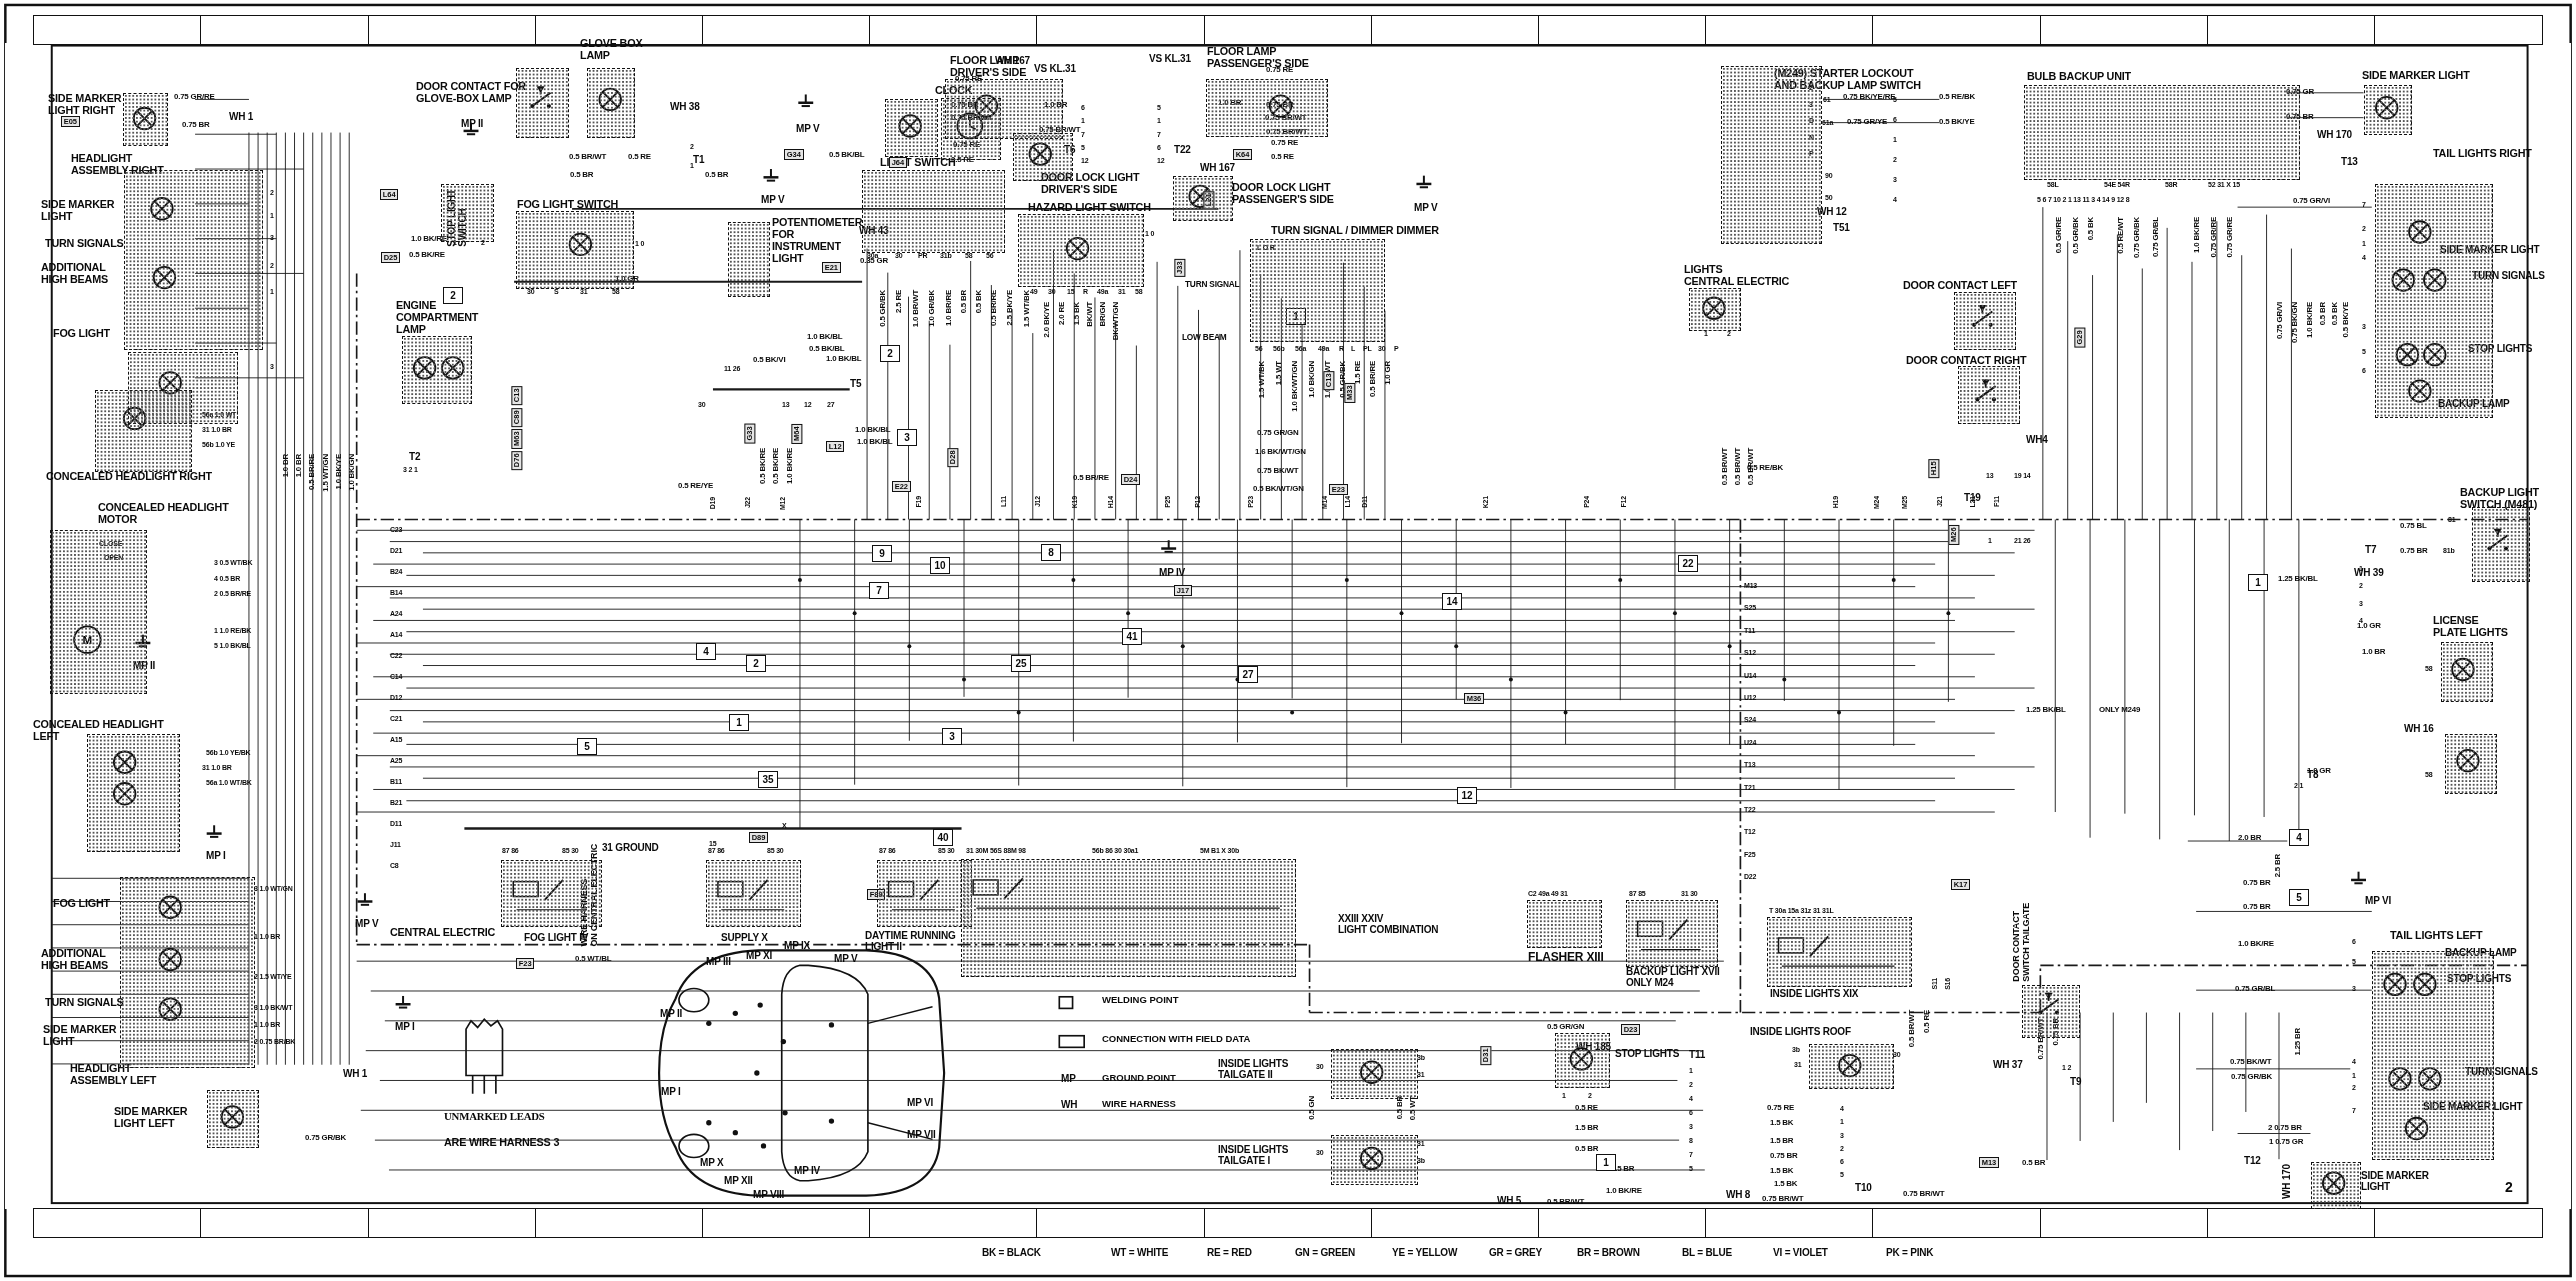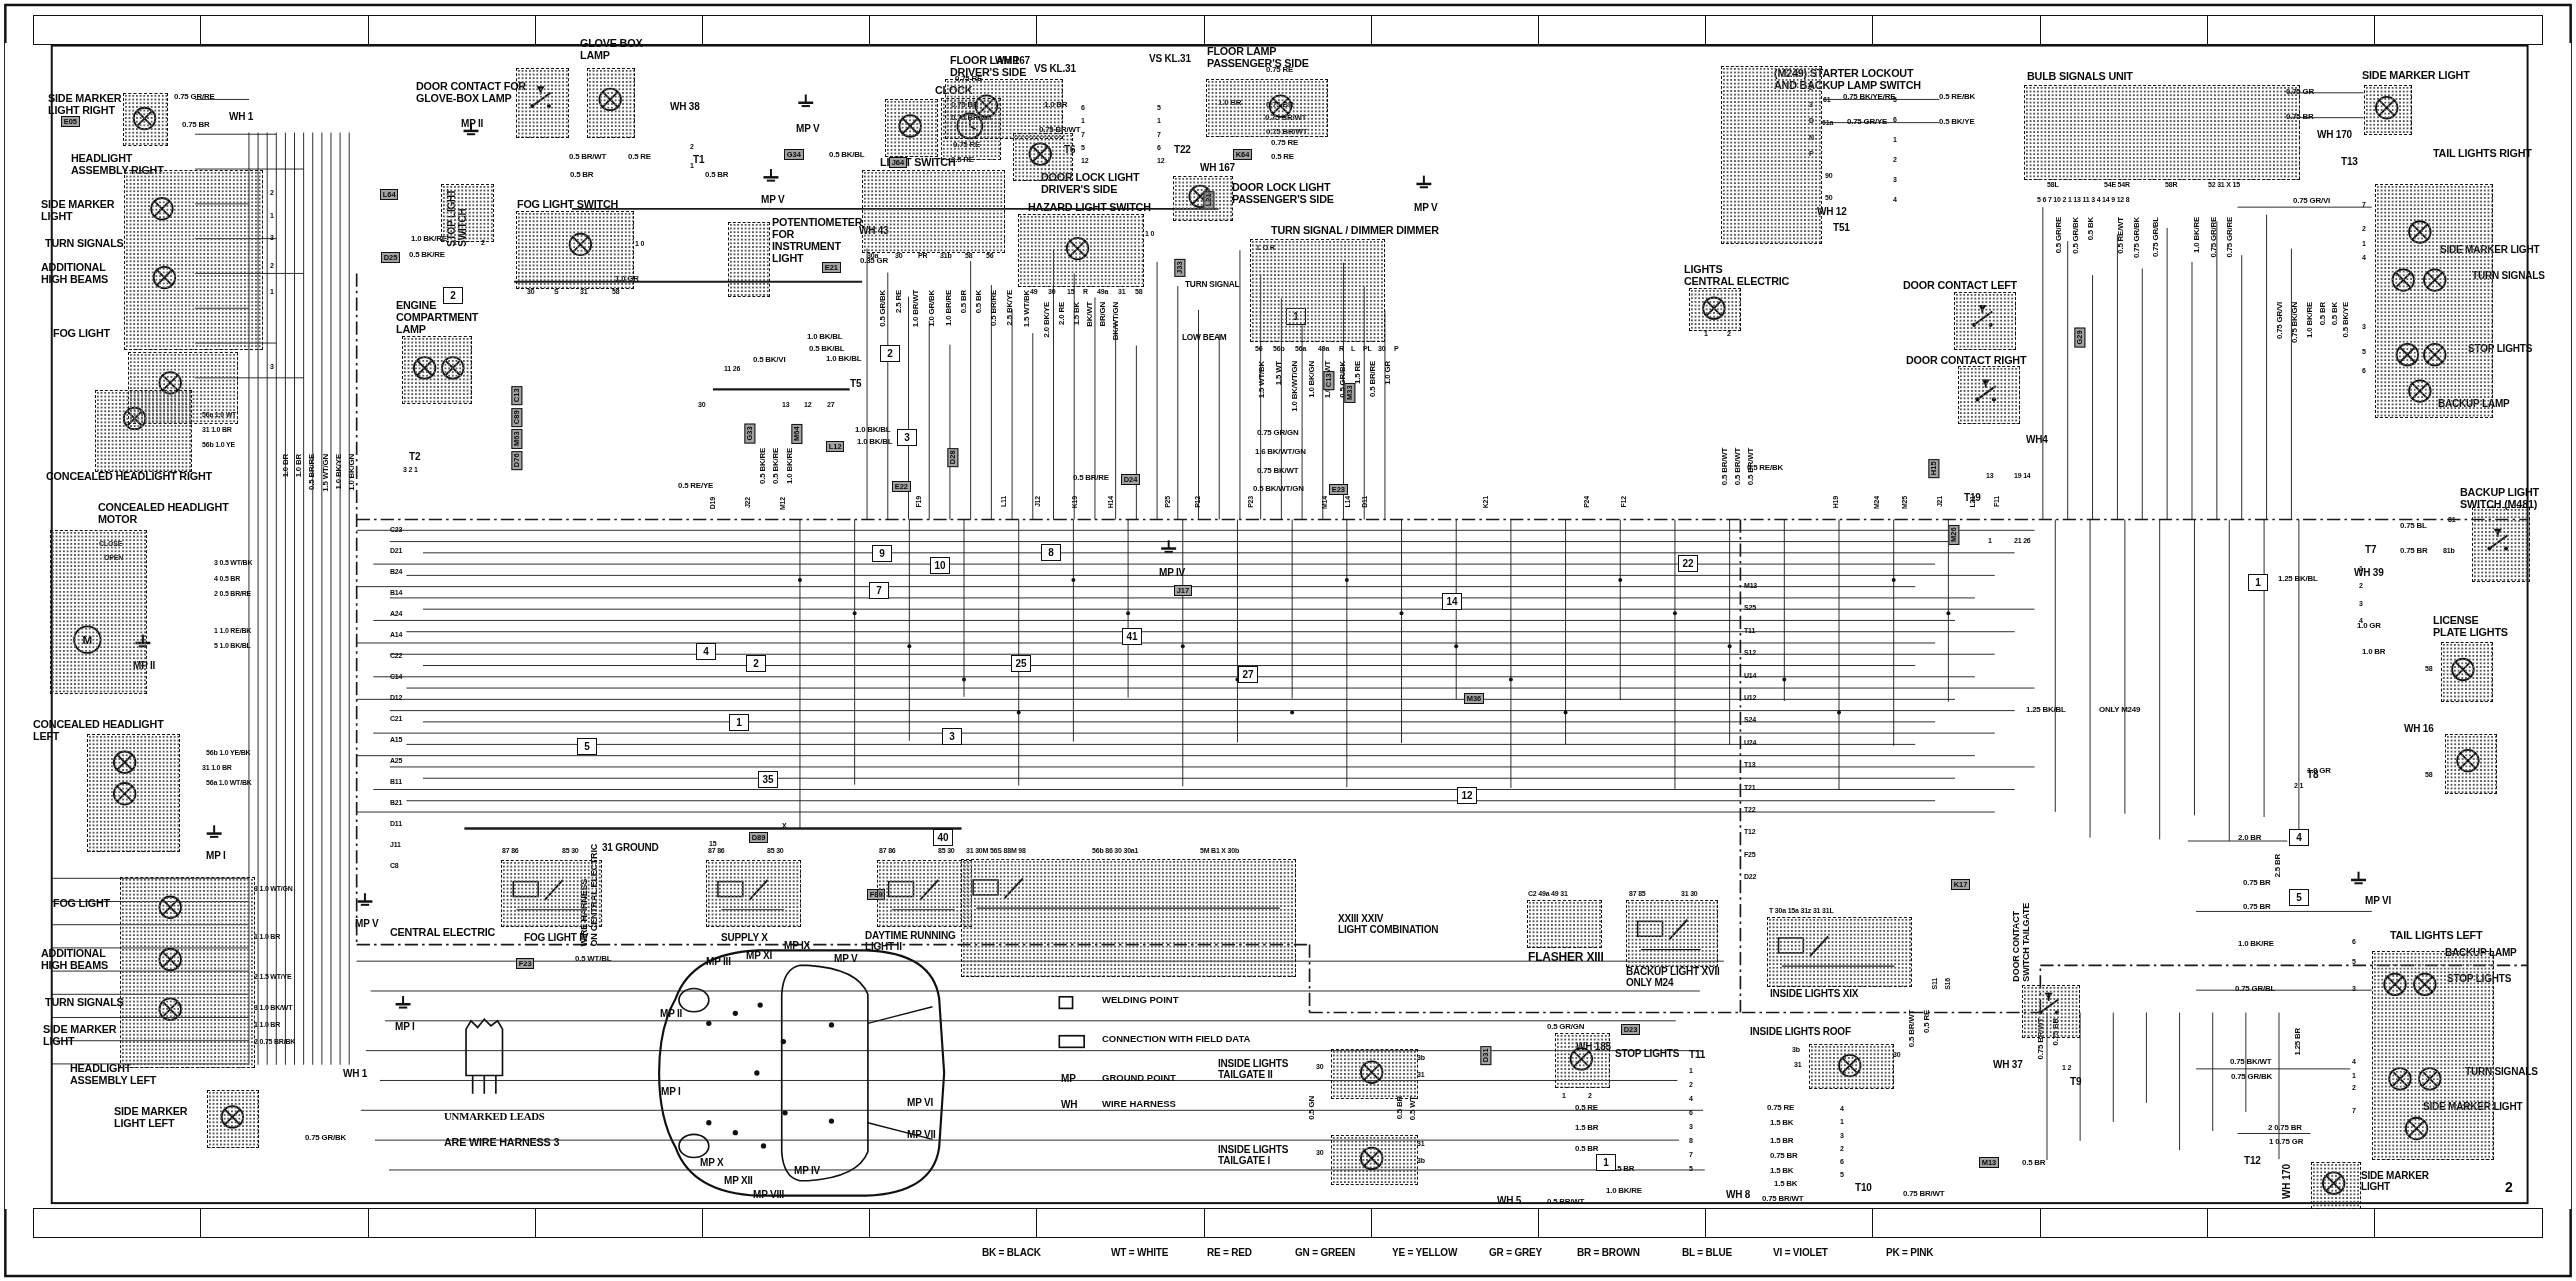--- a/index.html
+++ b/index.html
@@ -4,21 +4,21 @@
 <style>
   html,body{margin:0;padding:0;background:#e8e8e4;}
   #sheet{position:relative;width:2576px;height:1281px;background:#ffffff;
          font-family:"Liberation Sans",sans-serif;color:#0a0a0a;overflow:hidden;}
   .lbl{position:absolute;white-space:pre-line;line-height:1.1;font-weight:700;
        letter-spacing:-0.2px;color:#0a0a0a;}
   .v{writing-mode:vertical-rl;transform:rotate(180deg);}
   .blk{position:absolute;border:1.3px dashed #111;
        background-image:radial-gradient(#555 0.7px,transparent 0.7px);
        background-size:3.7px 3.7px;}
-  .ref{position:absolute;border:1.2px solid #111;background:#a3a3a3;font-weight:700;
+  .ref{position:absolute;border:1.2px solid #111;background:#e5e5e5;font-weight:700;
        font-size:7.5px;padding:0 1.7px;line-height:1.25;}
   .num{position:absolute;border:1.5px solid #111;background:#fff;font-weight:700;
        font-size:10px;width:18px;height:15px;display:flex;align-items:center;
        justify-content:center;}
   .cell{border:1.3px solid #111;display:flex;align-items:center;justify-content:center;
         font-size:18px;font-weight:700;background:#fff;}
   svg{position:absolute;left:0;top:0;}
 </style>
 </head>
 <body>
@@ -690,21 +690,21 @@
       <div class="lbl" style="left: 1232px; top: 182px; font-size: 10.8px;">DOOR LOCK LIGHT
 PASSENGER'S SIDE</div>
       <div class="lbl" style="left: 1271px; top: 225px; font-size: 10.8px;">TURN SIGNAL / DIMMER DIMMER</div>
       <div class="lbl" style="left: 1257px; top: 244px; font-size: 7px;">L    O    R</div>
       <div class="lbl" style="left: 1185px; top: 280px; font-size: 8.3px;">TURN SIGNAL</div>
       <div class="lbl" style="left: 1182px; top: 333px; font-size: 8.3px;">LOW BEAM</div>
       <div class="lbl" style="left: 1684px; top: 264px; font-size: 10.8px;">LIGHTS
 CENTRAL ELECTRIC</div>
       <div class="lbl" style="left: 1774px; top: 68px; font-size: 10.8px;">(M249) STARTER LOCKOUT
 AND BACKUP LAMP SWITCH</div>
-      <div class="lbl" style="left: 2027px; top: 71px; font-size: 10.8px;">BULB SIGNALS UNIT</div>
+      <div class="lbl" style="left: 2027px; top: 71px; font-size: 10.8px;">BULB BACKUP UNIT</div>
       <div class="lbl" style="left: 2362px; top: 70px; font-size: 10.8px;">SIDE MARKER LIGHT</div>
       <div class="lbl" style="left: 2433px; top: 148px; font-size: 10.8px;">TAIL LIGHTS RIGHT</div>
       <div class="lbl" style="left: 2440px; top: 244px; font-size: 10px;">SIDE MARKER LIGHT</div>
       <div class="lbl" style="left: 2472px; top: 270px; font-size: 10px;">TURN SIGNALS</div>
       <div class="lbl" style="left: 2468px; top: 343px; font-size: 10px;">STOP LIGHTS</div>
       <div class="lbl" style="left: 2438px; top: 398px; font-size: 10px;">BACKUP LAMP</div>
       <div class="lbl" style="left: 2460px; top: 487px; font-size: 10.8px;">BACKUP LIGHT
 SWITCH (M481)</div>
       <div class="lbl" style="left: 2433px; top: 615px; font-size: 10.8px;">LICENSE
 PLATE LIGHTS</div>

